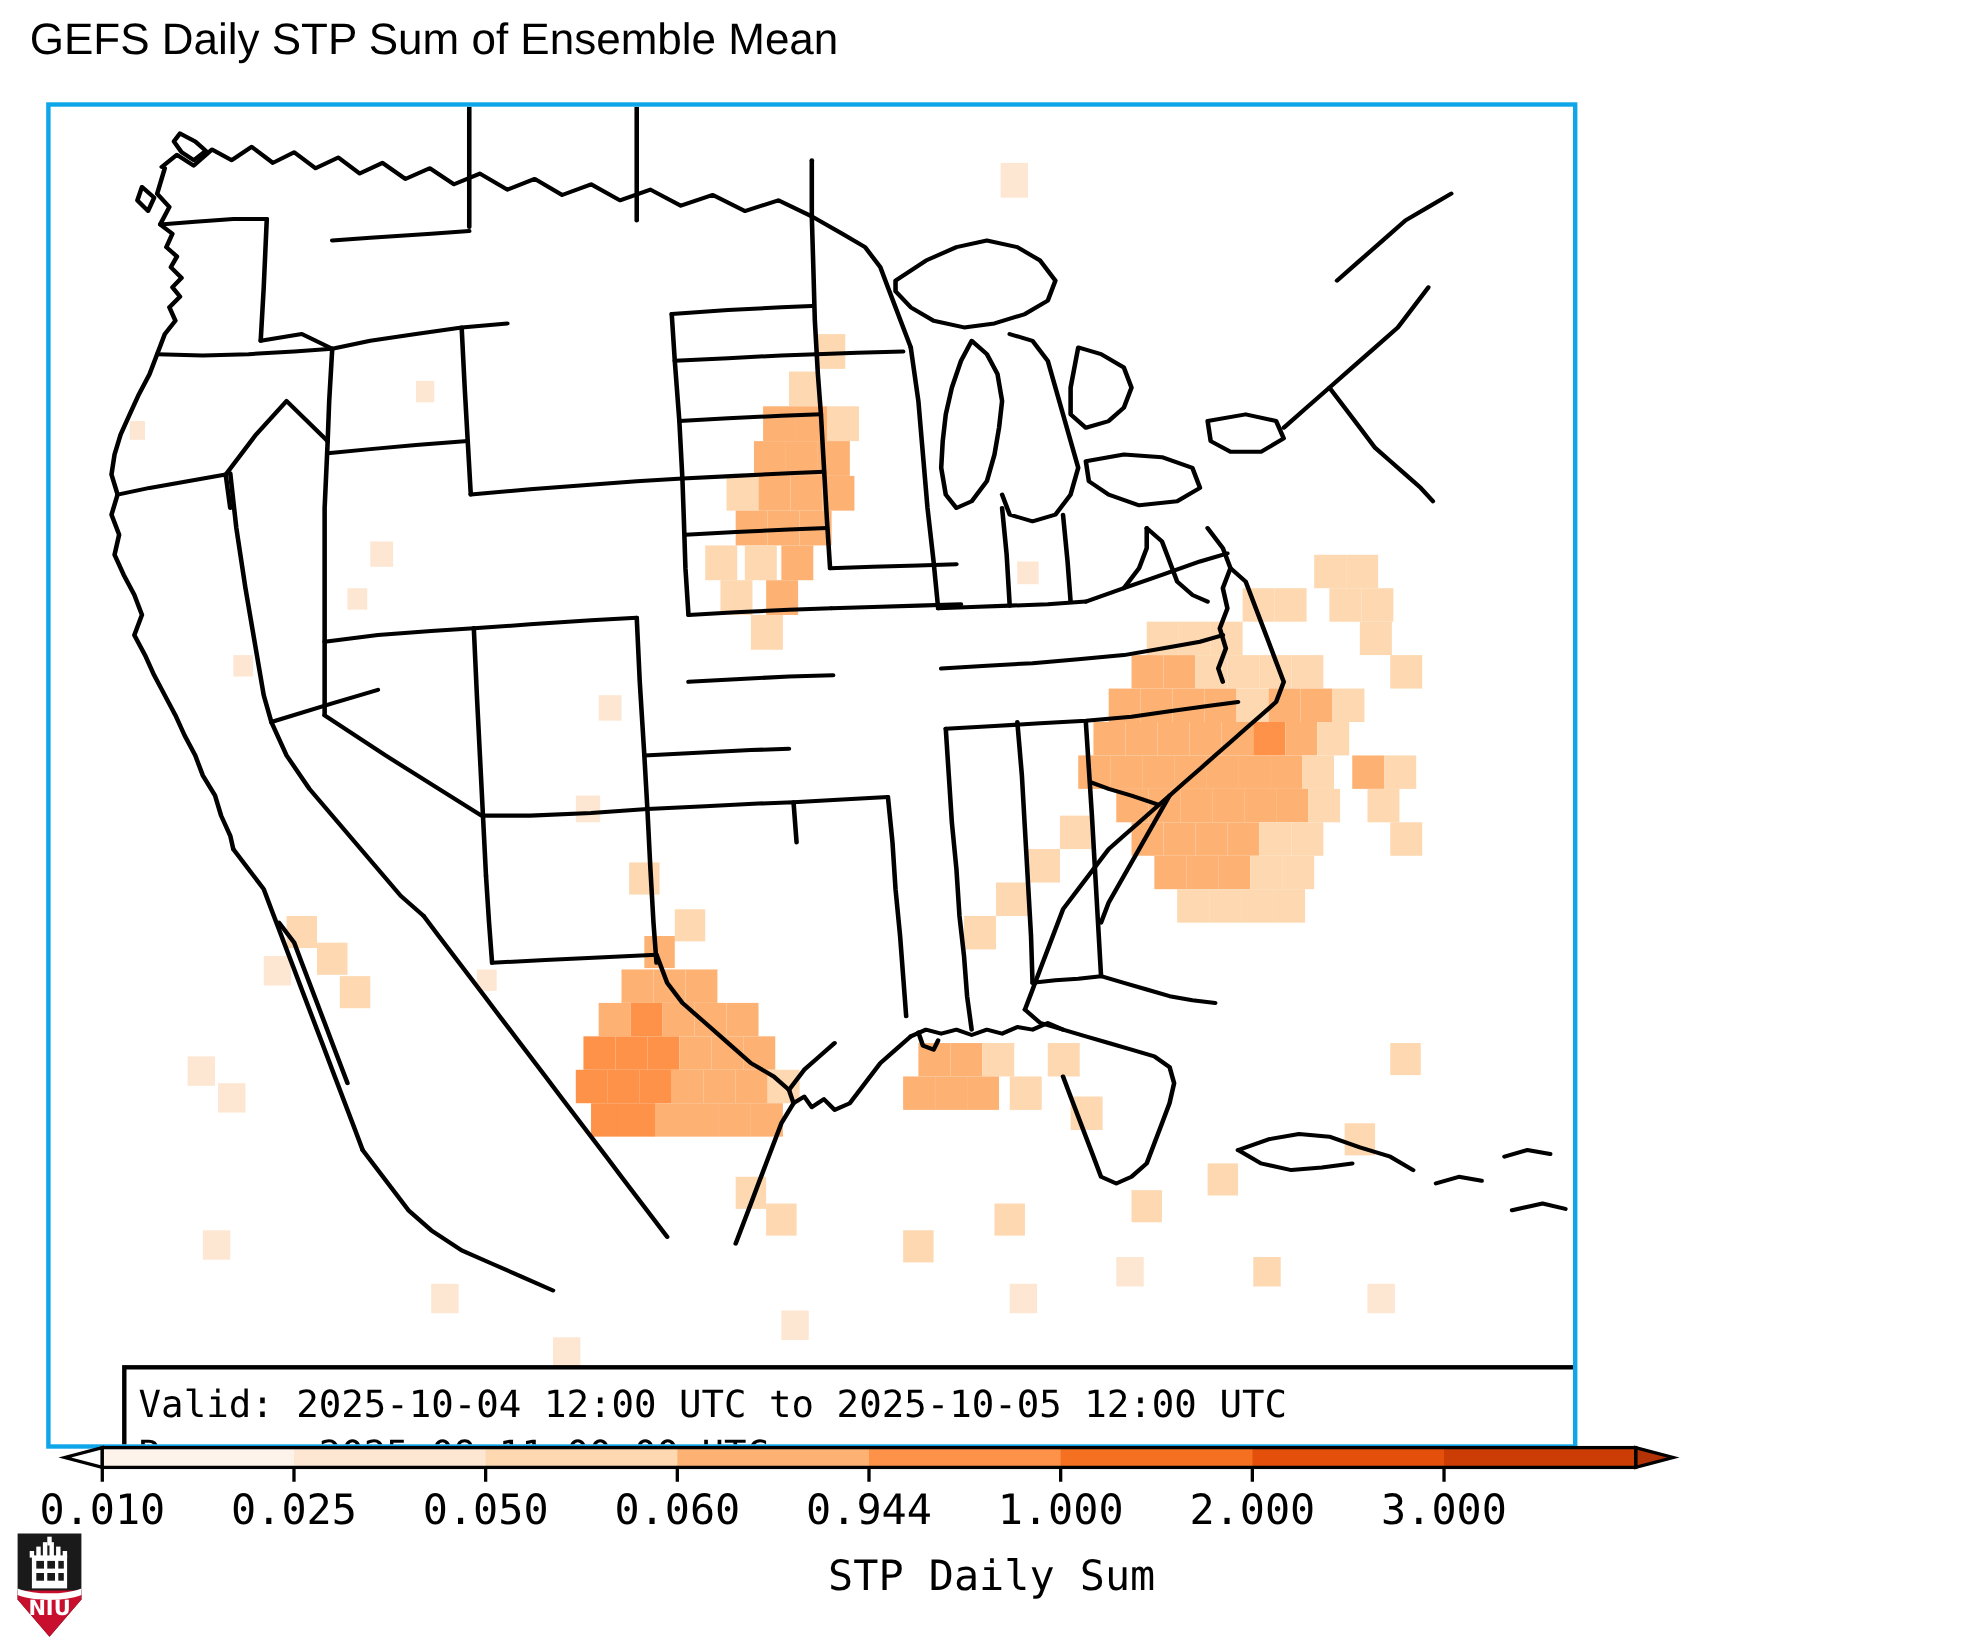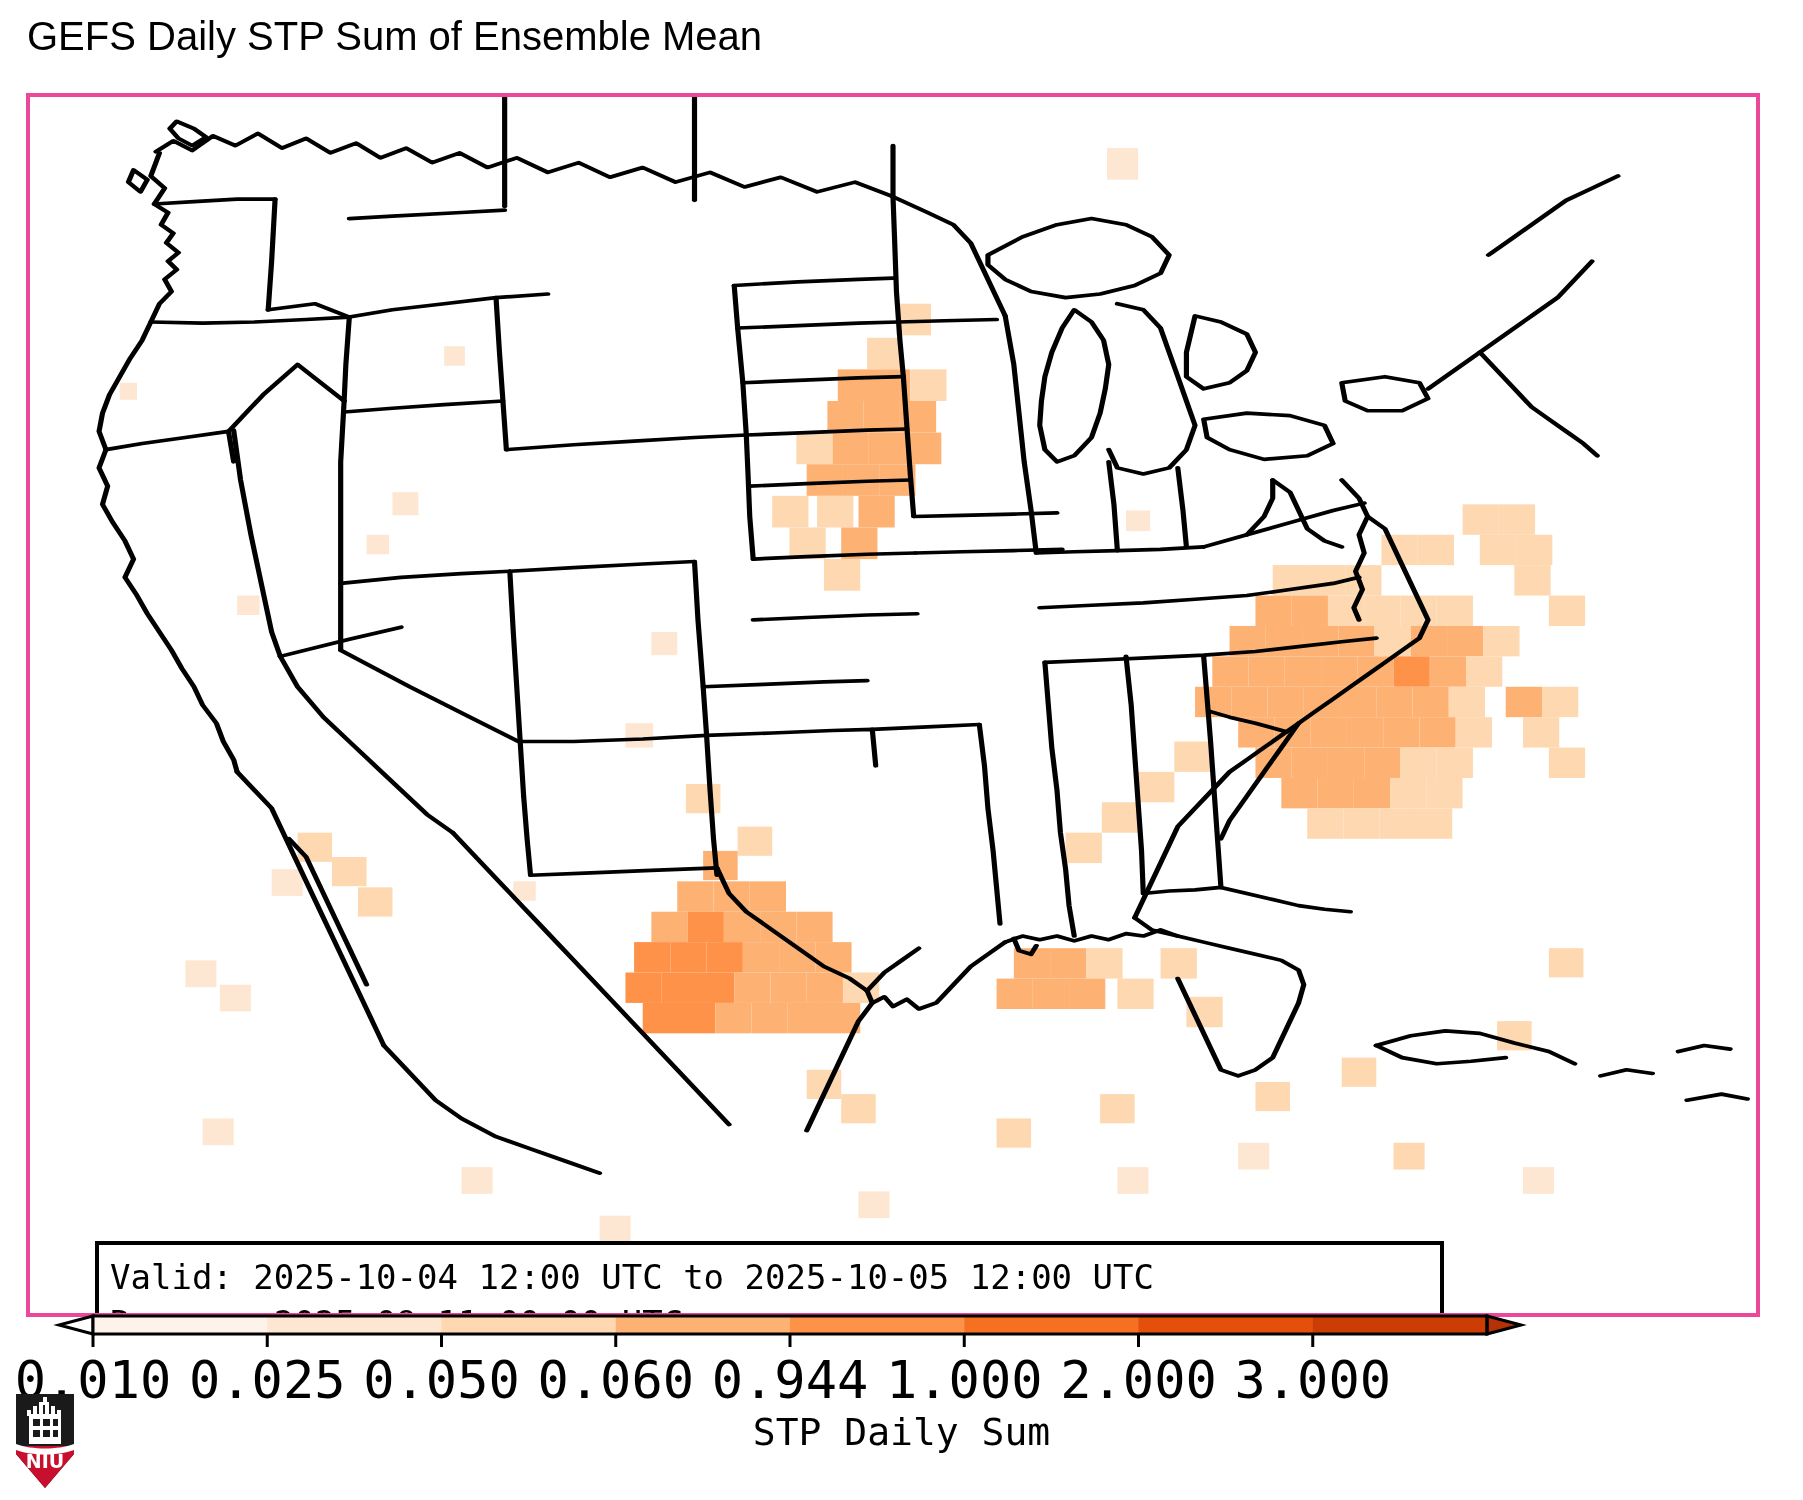--- a/index.html
+++ b/index.html
@@ -4,37 +4,37 @@
 <style>
   html,body{margin:0;padding:0;background:#ffffff;}
   body{width:1803px;height:1500px;position:relative;overflow:hidden;
        font-family:"DejaVu Sans Mono","Liberation Mono",monospace;}
 
   
   #title{position:absolute;left:27px;top:14px;font-size:40px;letter-spacing:0px;
          color:#000;white-space:nowrap;font-family:Liberation Sans, sans-serif;}
 
   
-  #map-frame{position:absolute;left:26px;top:93px;width:1734px;height:1224px;
-             border:4px solid #ec4899;box-sizing:border-box;background:#ffffff;overflow:hidden;}
+  #map-frame{position:absolute;left:42px;top:93px;width:1392px;height:1224px;
+             border:4px solid #0ea5e9;box-sizing:border-box;background:#ffffff;overflow:hidden;}
   #map-canvas{position:absolute;left:0;top:0;width:100%;height:100%;}
   #map-canvas svg{display:block;width:100%;height:100%;}
 
   
   #info-box{position:absolute;left:65px;top:1144px;width:1349px;height:119px;
             border:4px solid #000;box-sizing:border-box;background:rgba(255,255,255,0.0);
             padding:9px 0 0 11px;}
   #info-box .row{font-size:34px;line-height:46px;color:#000;white-space:pre;
                  font-family:"DejaVu Sans Mono","Liberation Mono",monospace;}
 
   
   #colorbar-wrap{position:absolute;left:0;top:1308px;width:1803px;height:40px;}
   #cbar-svg{display:block;}
   #cbar-ticklabels{position:absolute;left:0;top:1350px;width:1803px;height:50px;}
-  #cbar-ticklabels span{position:absolute;font-size:52px;color:#000;white-space:nowrap;
+  #cbar-ticklabels span{position:absolute;font-size:38px;color:#000;white-space:nowrap;
         transform:translateX(-50%);font-family:"DejaVu Sans Mono","Liberation Mono",monospace;}
   #cbar-axis-label{position:absolute;top:1410px;left:0;width:1803px;text-align:center;
         font-size:38px;color:#000;font-family:"DejaVu Sans Mono","Liberation Mono",monospace;}
 
   
   #niu-logo{position:absolute;left:14px;top:1392px;width:62px;height:98px;}
 </style>
 </head>
 <body>
 

